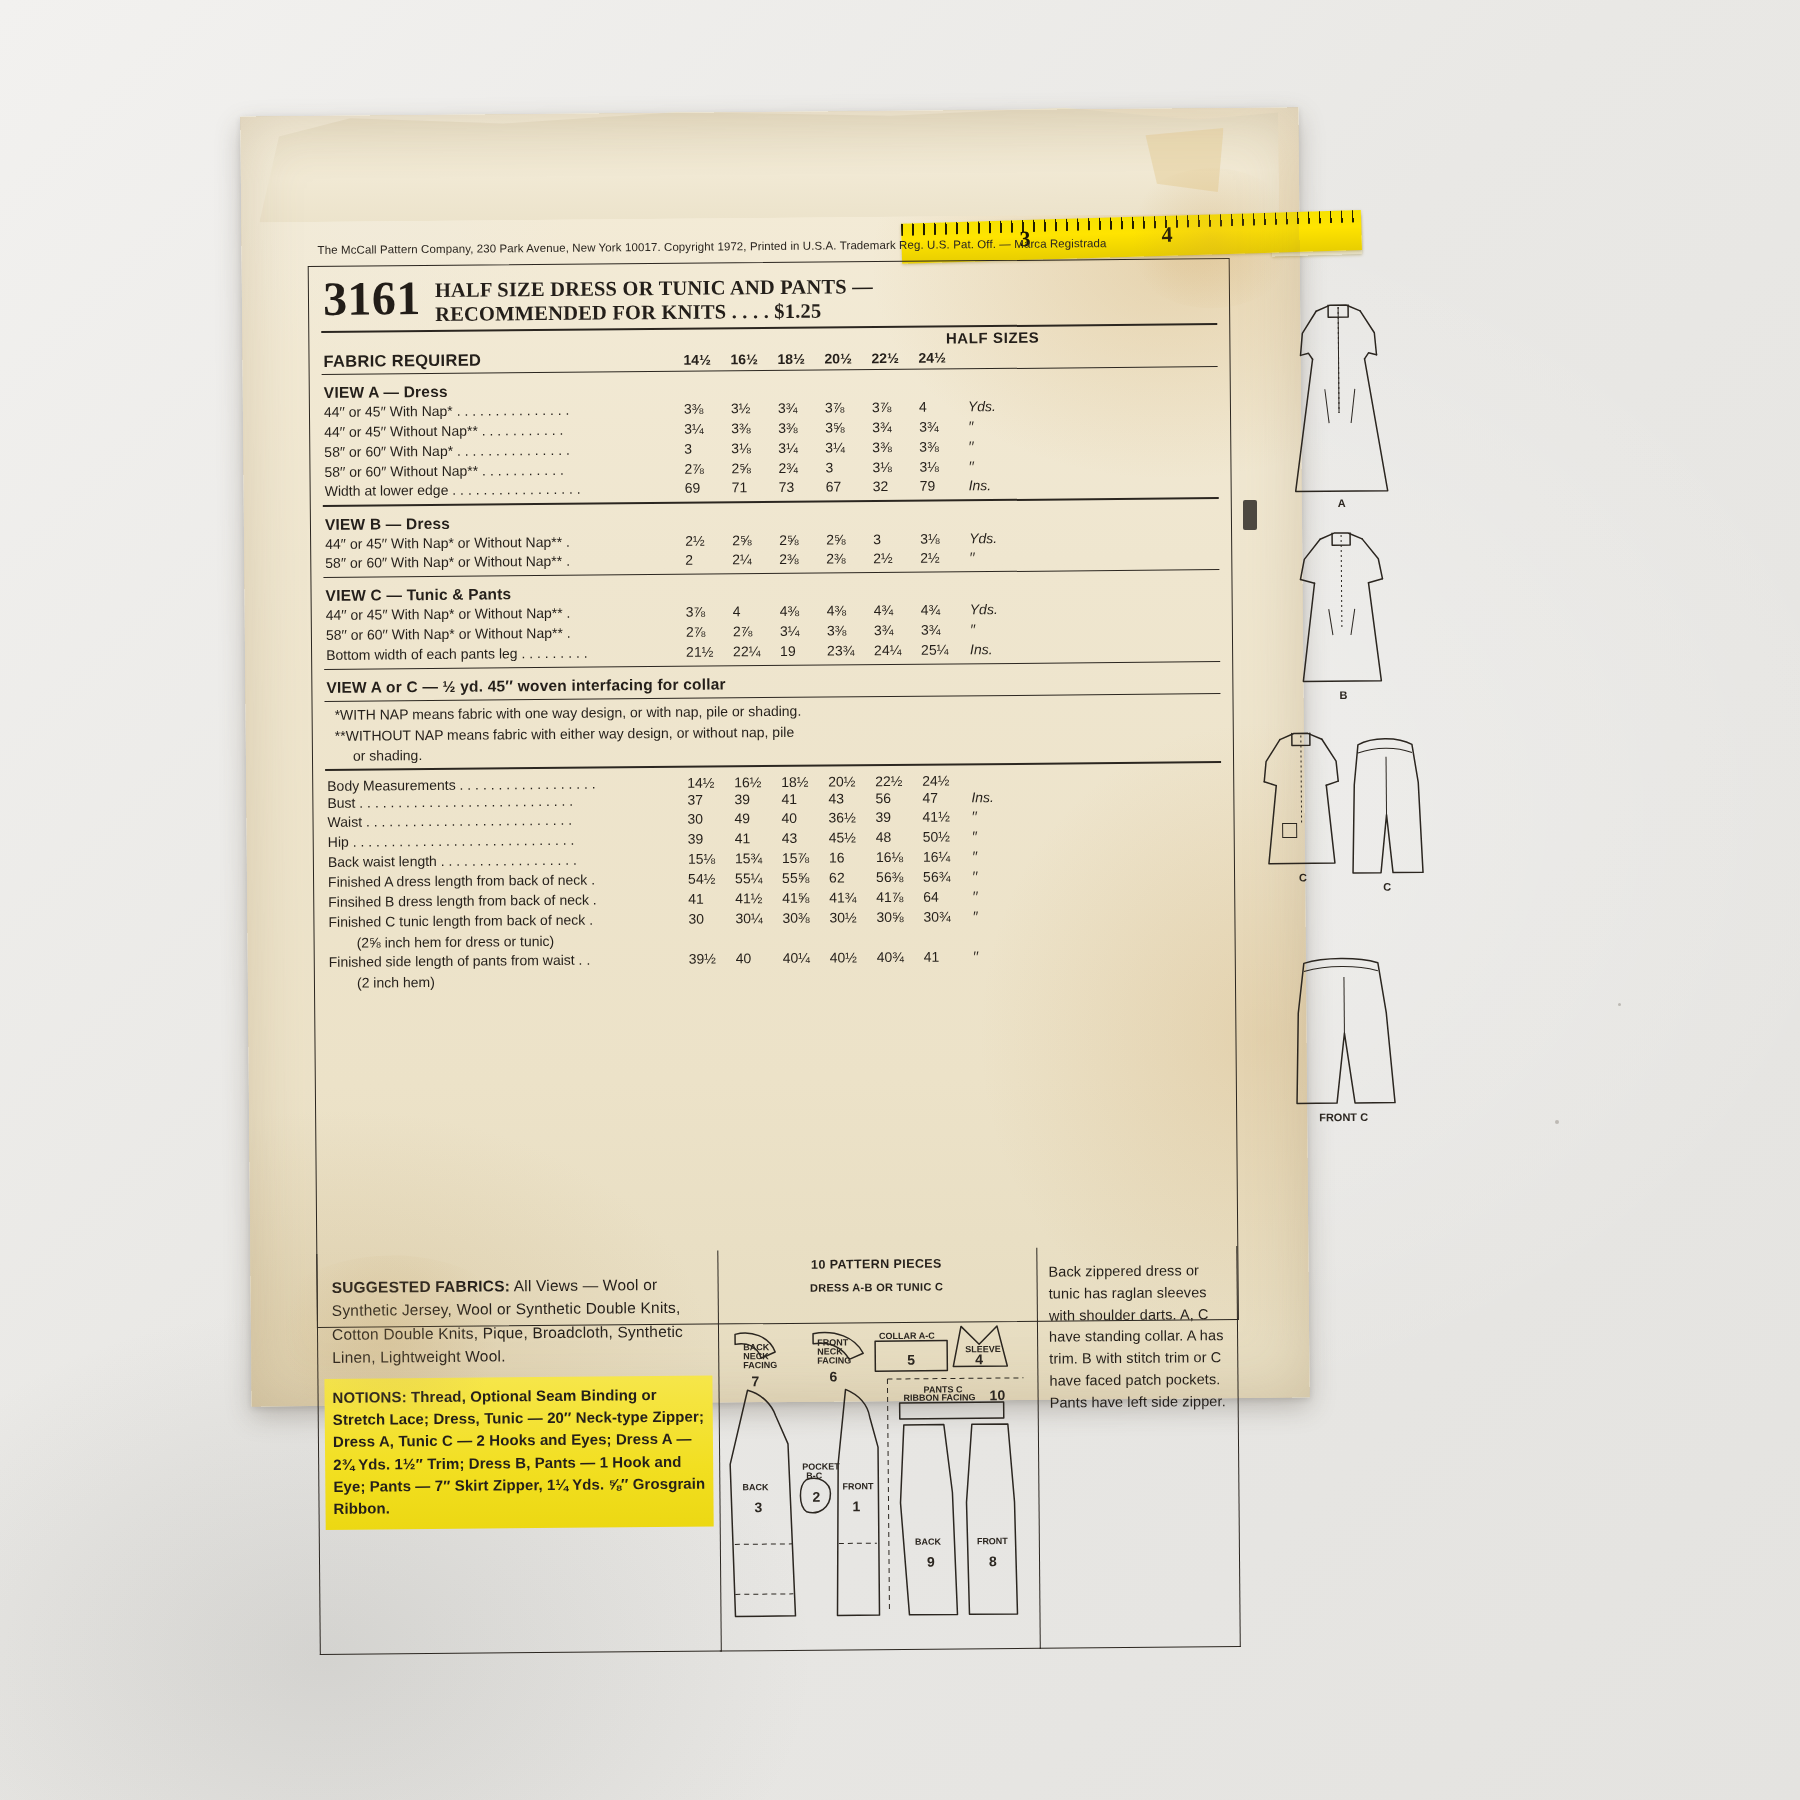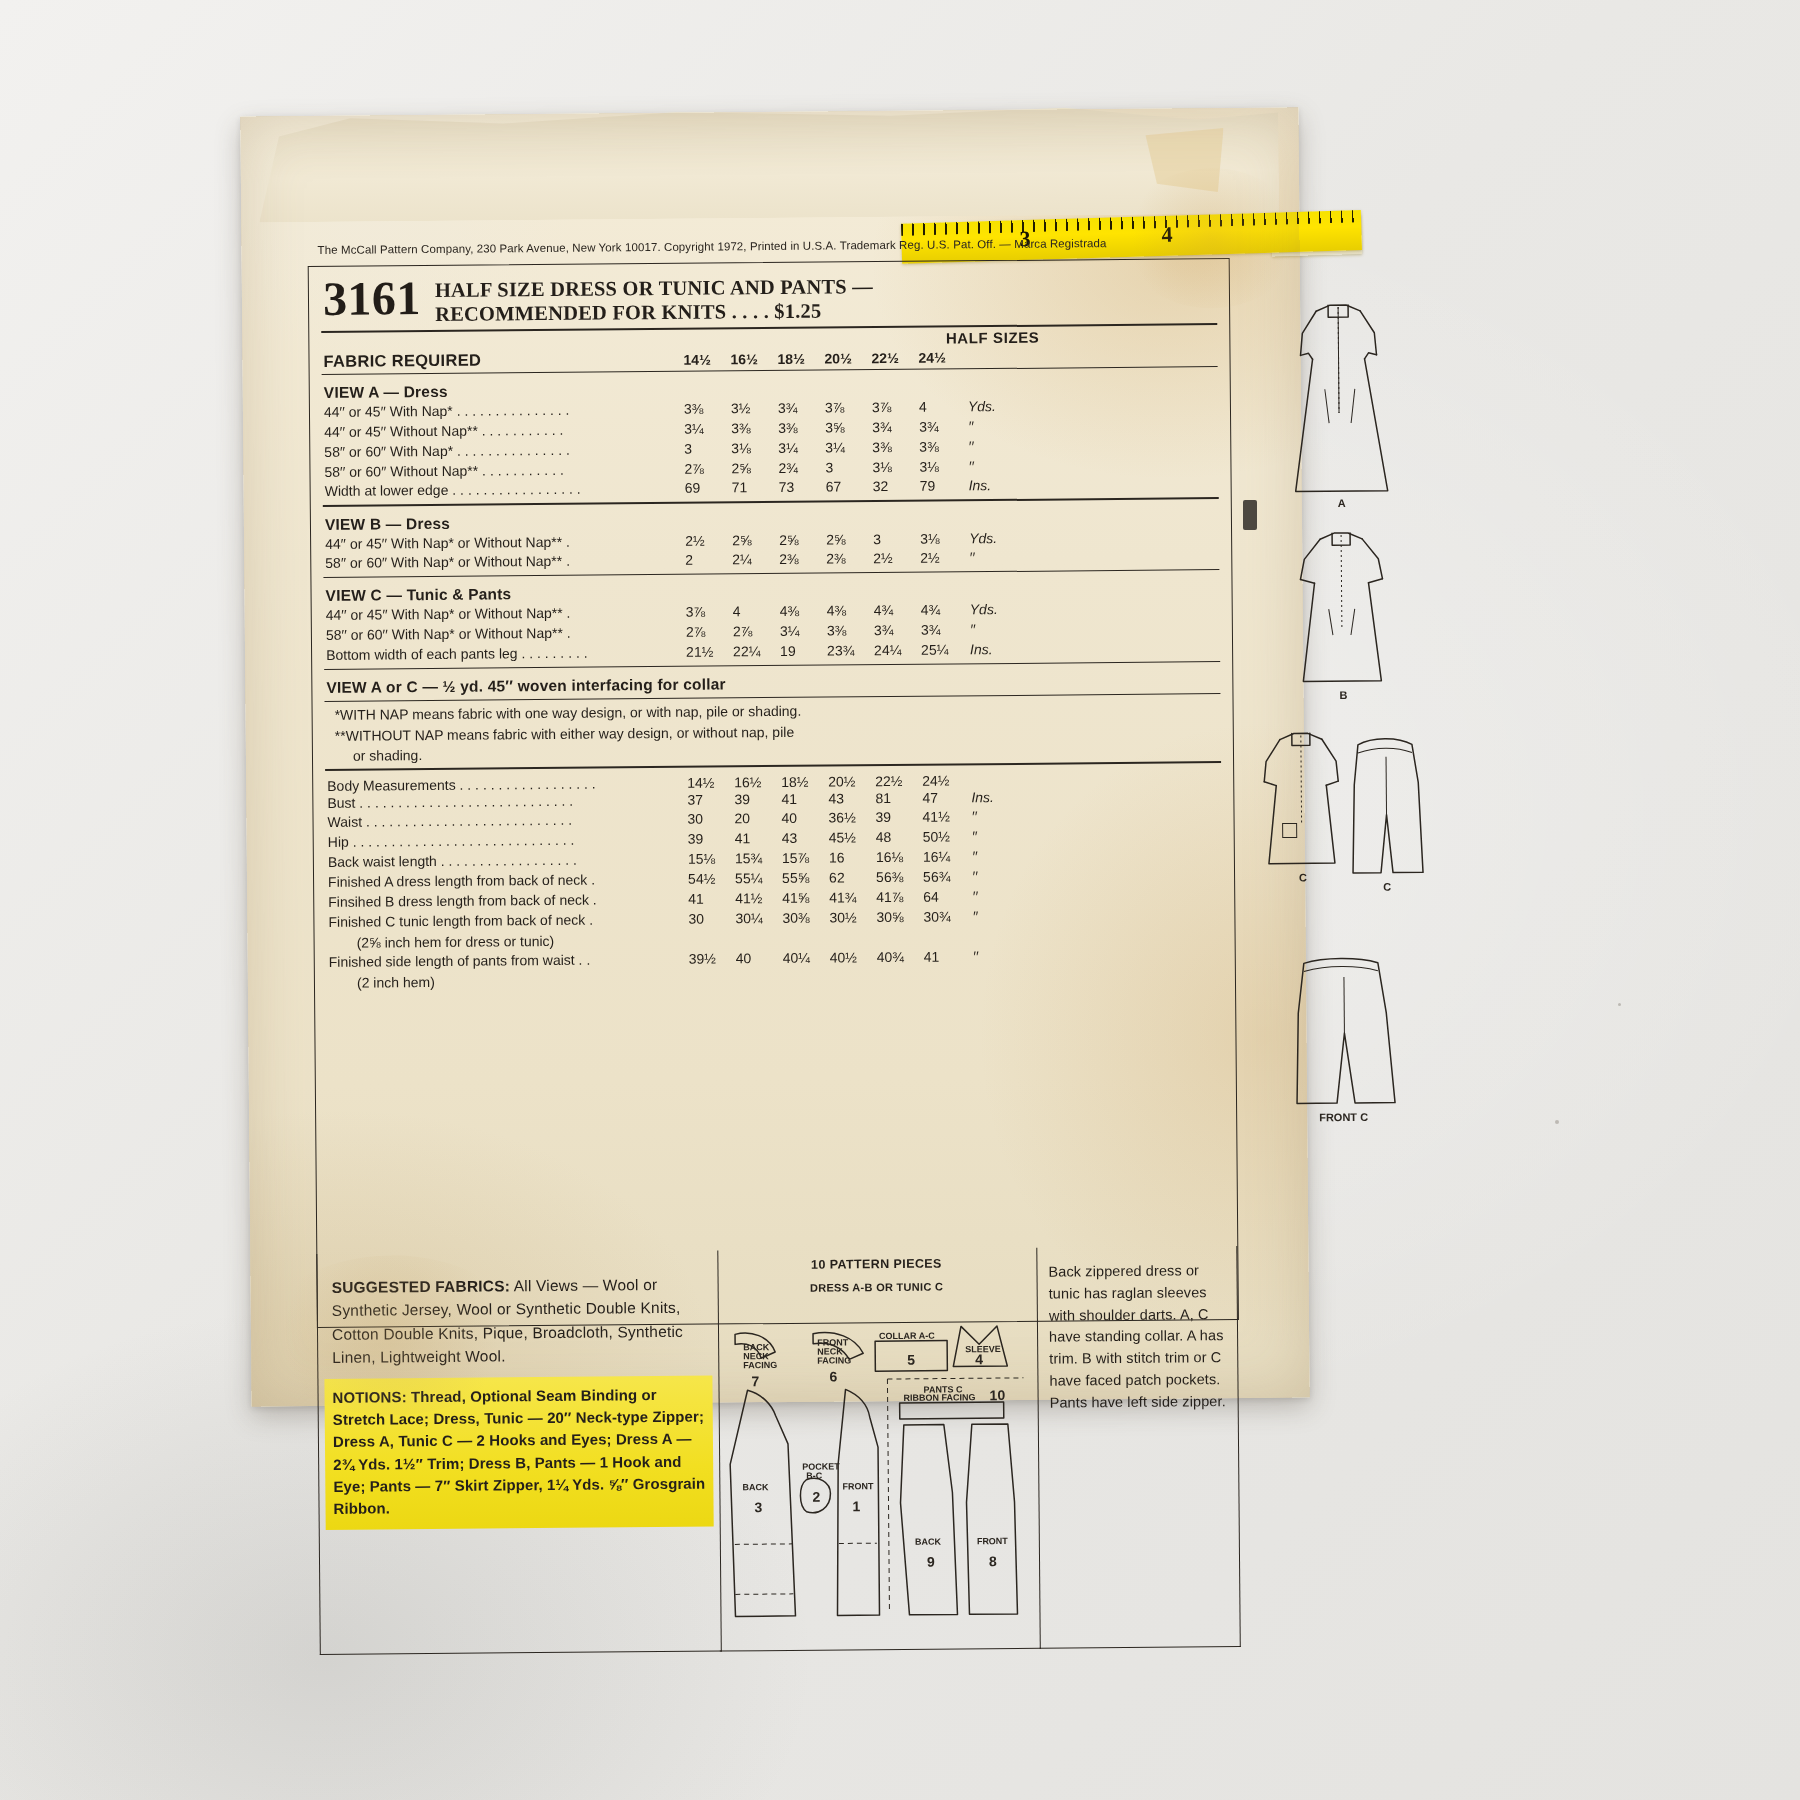--- a/index.html
+++ b/index.html
@@ -359,30 +359,30 @@
         </div>
       </div>
 
       <div class="row">
           <div class="lab">Bust . . . . . . . . . . . . . . . . . . . . . . . . . . . .</div>
           <div class="vals">
             <span>37</span>
             <span>39</span>
             <span>41</span>
             <span>43</span>
-            <span>81</span>
+            <span>56</span>
             <span>47</span>
             <span class="unit">Ins.</span>
           </div>
         </div>
       <div class="row">
           <div class="lab">Waist . . . . . . . . . . . . . . . . . . . . . . . . . . .</div>
           <div class="vals">
             <span>30</span>
-            <span>20</span>
+            <span>49</span>
             <span>40</span>
             <span>36½</span>
             <span>39</span>
             <span>41½</span>
             <span class="unit">′′</span>
           </div>
         </div>
       <div class="row">
           <div class="lab">Hip . . . . . . . . . . . . . . . . . . . . . . . . . . . . .</div>
           <div class="vals">

